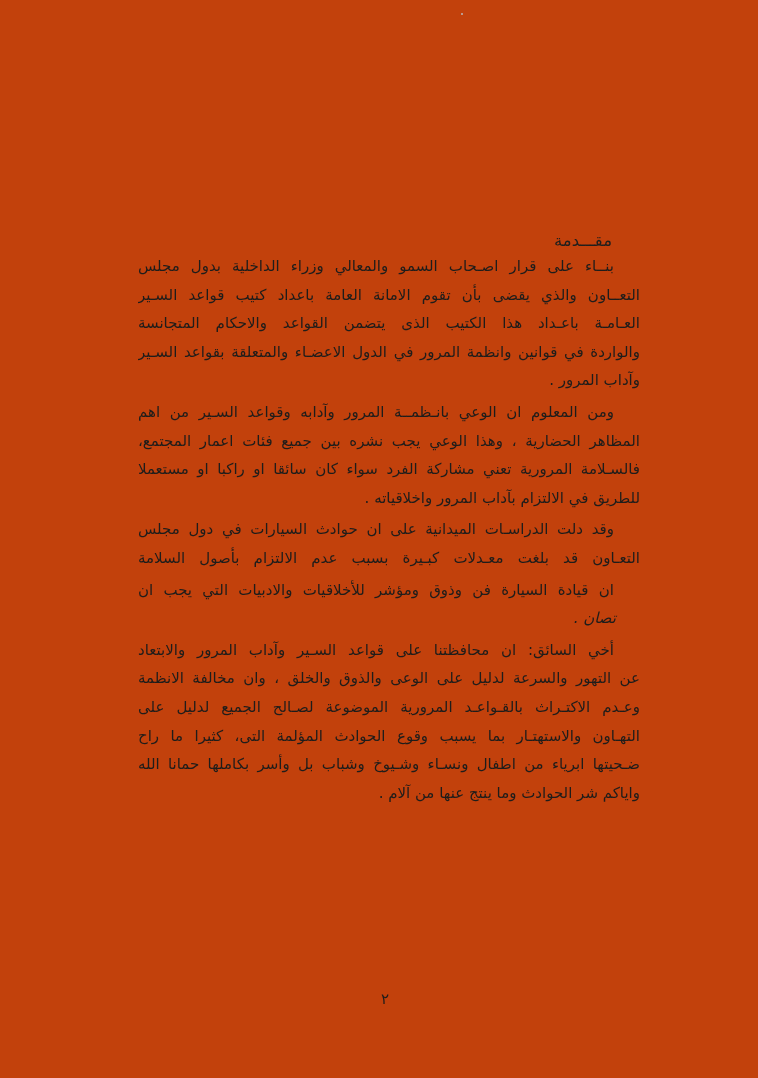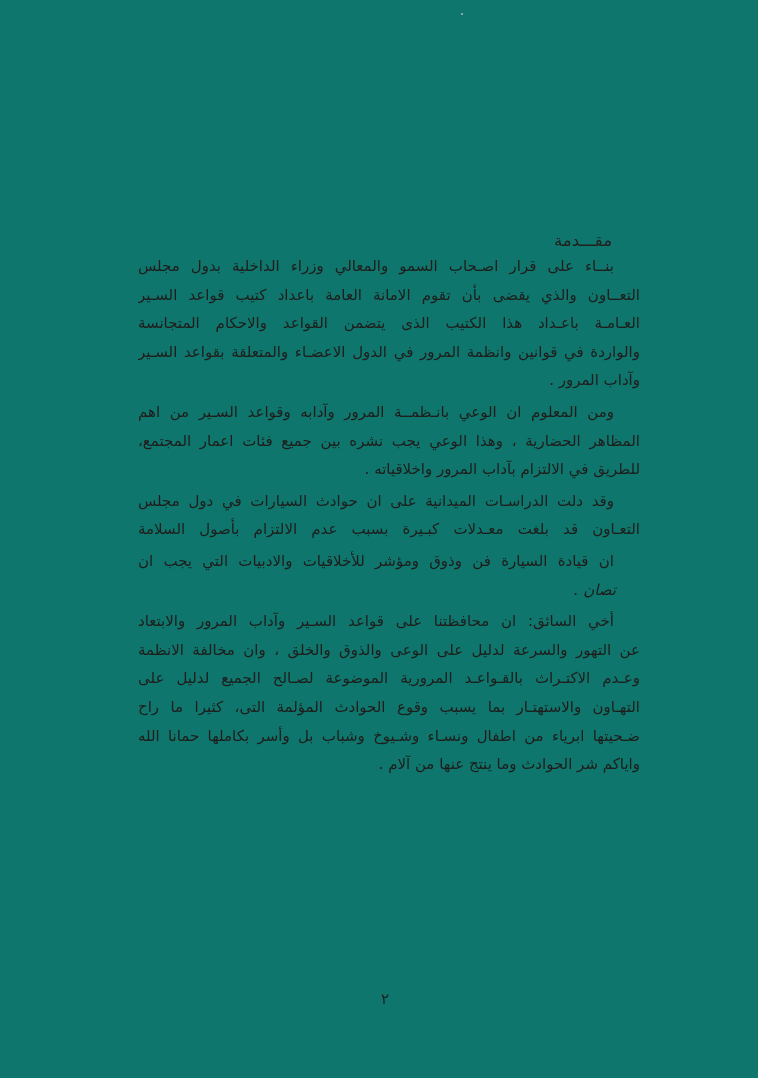--- a/index.html
+++ b/index.html
@@ -7,21 +7,21 @@
     padding: 0;
     width: 758px;
     height: 1078px;
     overflow: hidden;
     background: #ffffff;
   }
   .page {
     position: relative;
     width: 758px;
     height: 1078px;
-    background: #0f766e;
+    background: #c2410c;
     font-family: "DejaVu Sans", sans-serif;
     color: #1e1d1b;
     direction: rtl;
   }
   .scan-dot {
     position: absolute;
     top: 13px;
     left: 461px;
     width: 2px;
     height: 2px;
@@ -88,20 +88,21 @@
       <div class="paragraph">
         <div class="line first">بنــاء على قرار اصـحاب السمو والمعالي وزراء الداخلية بدول مجلس</div>
         <div class="line">التعــاون والذي يقضى بأن تقوم الامانة العامة باعداد كتيب قواعد السـير</div>
         <div class="line">العـامـة باعـداد هذا الكتيب الذى يتضمن القواعد والاحكام المتجانسة</div>
         <div class="line">والواردة في قوانين وانظمة المرور في الدول الاعضـاء والمتعلقة بقواعد السـير</div>
         <div class="line last">وآداب المرور .</div>
       </div>
       <div class="paragraph">
         <div class="line first">ومن المعلوم ان الوعي بانـظمــة المرور وآدابه وقواعد السـير من اهم</div>
         <div class="line">المظاهر الحضارية ، وهذا الوعي يجب نشره بين جميع فئات اعمار المجتمع،</div>
+        <div class="line">فالسـلامة المرورية تعني مشاركة الفرد سواء كان سائقا او راكبا او مستعملا</div>
         <div class="line last">للطريق في الالتزام بآداب المرور واخلاقياته .</div>
       </div>
       <div class="paragraph">
         <div class="line first">وقد دلت الدراسـات الميدانية على ان حوادث السيارات في دول مجلس</div>
         <div class="line">التعـاون قد بلغت معـدلات كبـيرة بسبب عدم الالتزام بأصول السلامة</div>
       </div>
       <div class="paragraph">
         <div class="line first">ان قيادة السيارة فن وذوق ومؤشر للأخلاقيات والادبيات التي يجب ان</div>
         <div class="line last indent-last">تصان .</div>
       </div>

